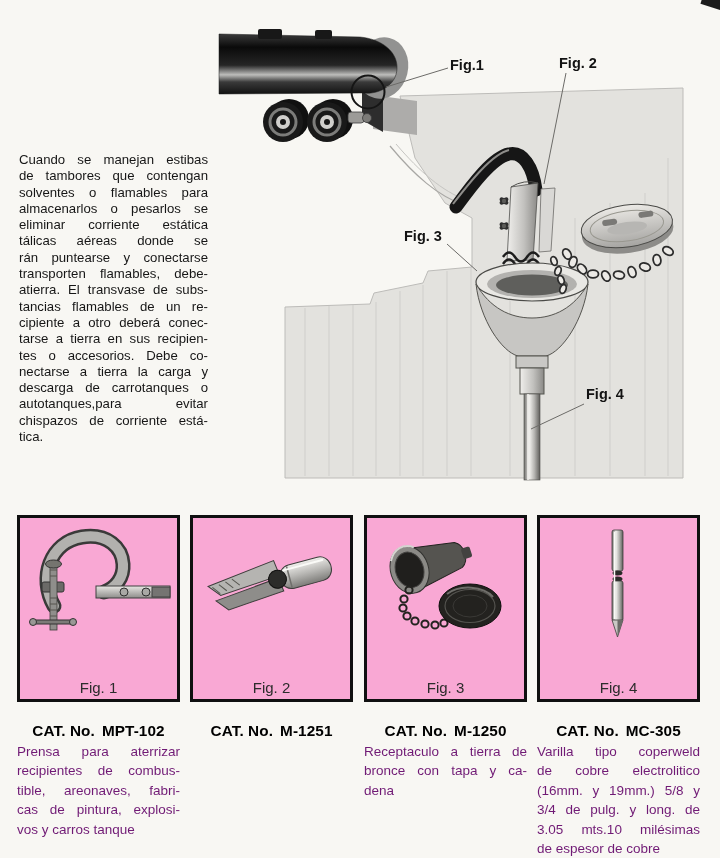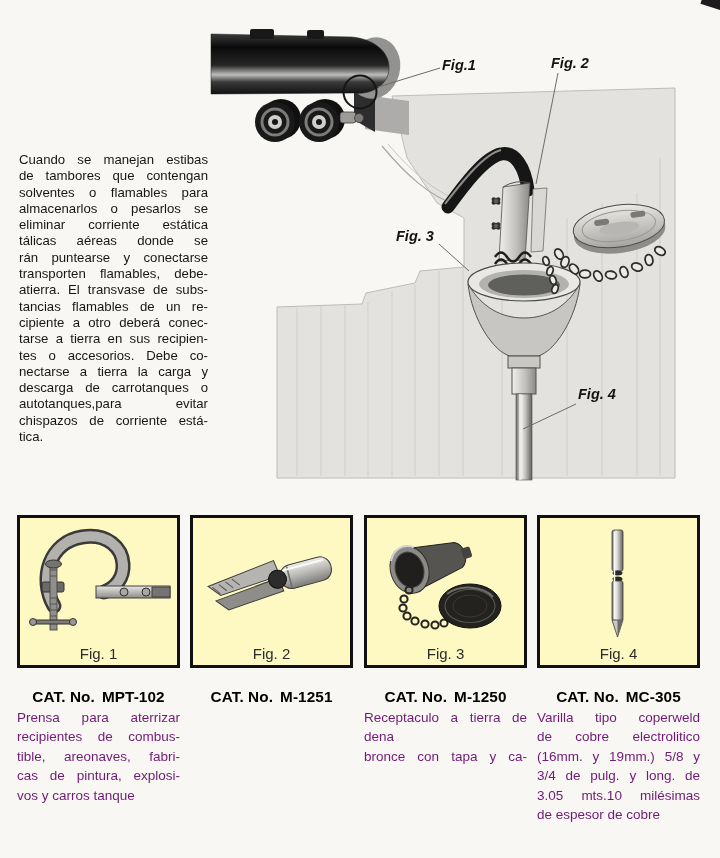--- a/index.html
+++ b/index.html
@@ -14,31 +14,31 @@
     background:#1c1c1c; transform:rotate(18deg);
   }
   
   .intro {
     position:absolute; left:19px; top:152px; width:189px;
     font-size:13.2px; line-height:16.3px; color:#161616;
   }
   .jline { text-align:justify; text-align-last:justify; white-space:nowrap; }
   .jline.last { text-align-last:left; }
   
-  .illus { position:absolute; left:202px; top:8px; width:505px; height:484px;font-style:italic; }
+  .illus { position:absolute; left:210px; top:8px; width:505px; height:484px; }
   svg text.figlab {
     font-family:"Liberation Sans", sans-serif;
     font-weight:bold; font-size:14.5px; fill:#131313;
   }
   
   .product { position:absolute; top:515px; width:163px; }
   .p1 { left:17px; } .p2 { left:190px; } .p3 { left:364px; } .p4 { left:537px; }
   .pbox {
-    position:relative; height:153px; box-sizing:border-box;
-    border:3px solid #101010; background:#fef9c3;
+    position:relative; height:187px; box-sizing:border-box;
+    border:3px solid #101010; background:#f9a8d4;
   }
   .pbox svg { position:absolute; left:0; top:2px; }
   .pfig {
     position:absolute; bottom:3px; left:0; width:100%;
     text-align:center; font-size:15px; color:#2c2c2c;
   }
   .pcat {
     margin-top:20px; text-align:center; font-weight:bold;
     font-size:15.3px; color:#000; white-space:nowrap; letter-spacing:0.1px;
   }
@@ -331,22 +331,22 @@
         <ellipse cx="103" cy="86" rx="17" ry="11" fill="none" stroke="#3a3936" stroke-width="1"></ellipse>
         <path d="M 80,74 A 28,18 0 0 1 126,77" fill="none" stroke="#6e6d69" stroke-width="2"></path>
       </svg>
       <div class="pfig">Fig. 3</div>
     </div>
     <div class="pcat">
       <span>CAT. No.</span><span class="code">M-1250</span>
     </div>
     <div class="pdesc">
         <div class="jline">Receptaculo a tierra de</div>
+        <div class="jline">bronce con tapa y ca-</div>
         <div class="jline last">dena</div>
-        <div class="jline">bronce con tapa y ca-</div>
       </div>
   </div>
 
   <div class="product p4">
     <div class="pbox">
       <svg width="157" height="122" viewBox="0 0 157 122">
         <defs>
           <linearGradient id="rg4" x1="0" y1="0" x2="1" y2="0">
             <stop offset="0" stop-color="#6f6e6b"></stop>
               <stop offset="0.35" stop-color="#f2f1ee"></stop>

